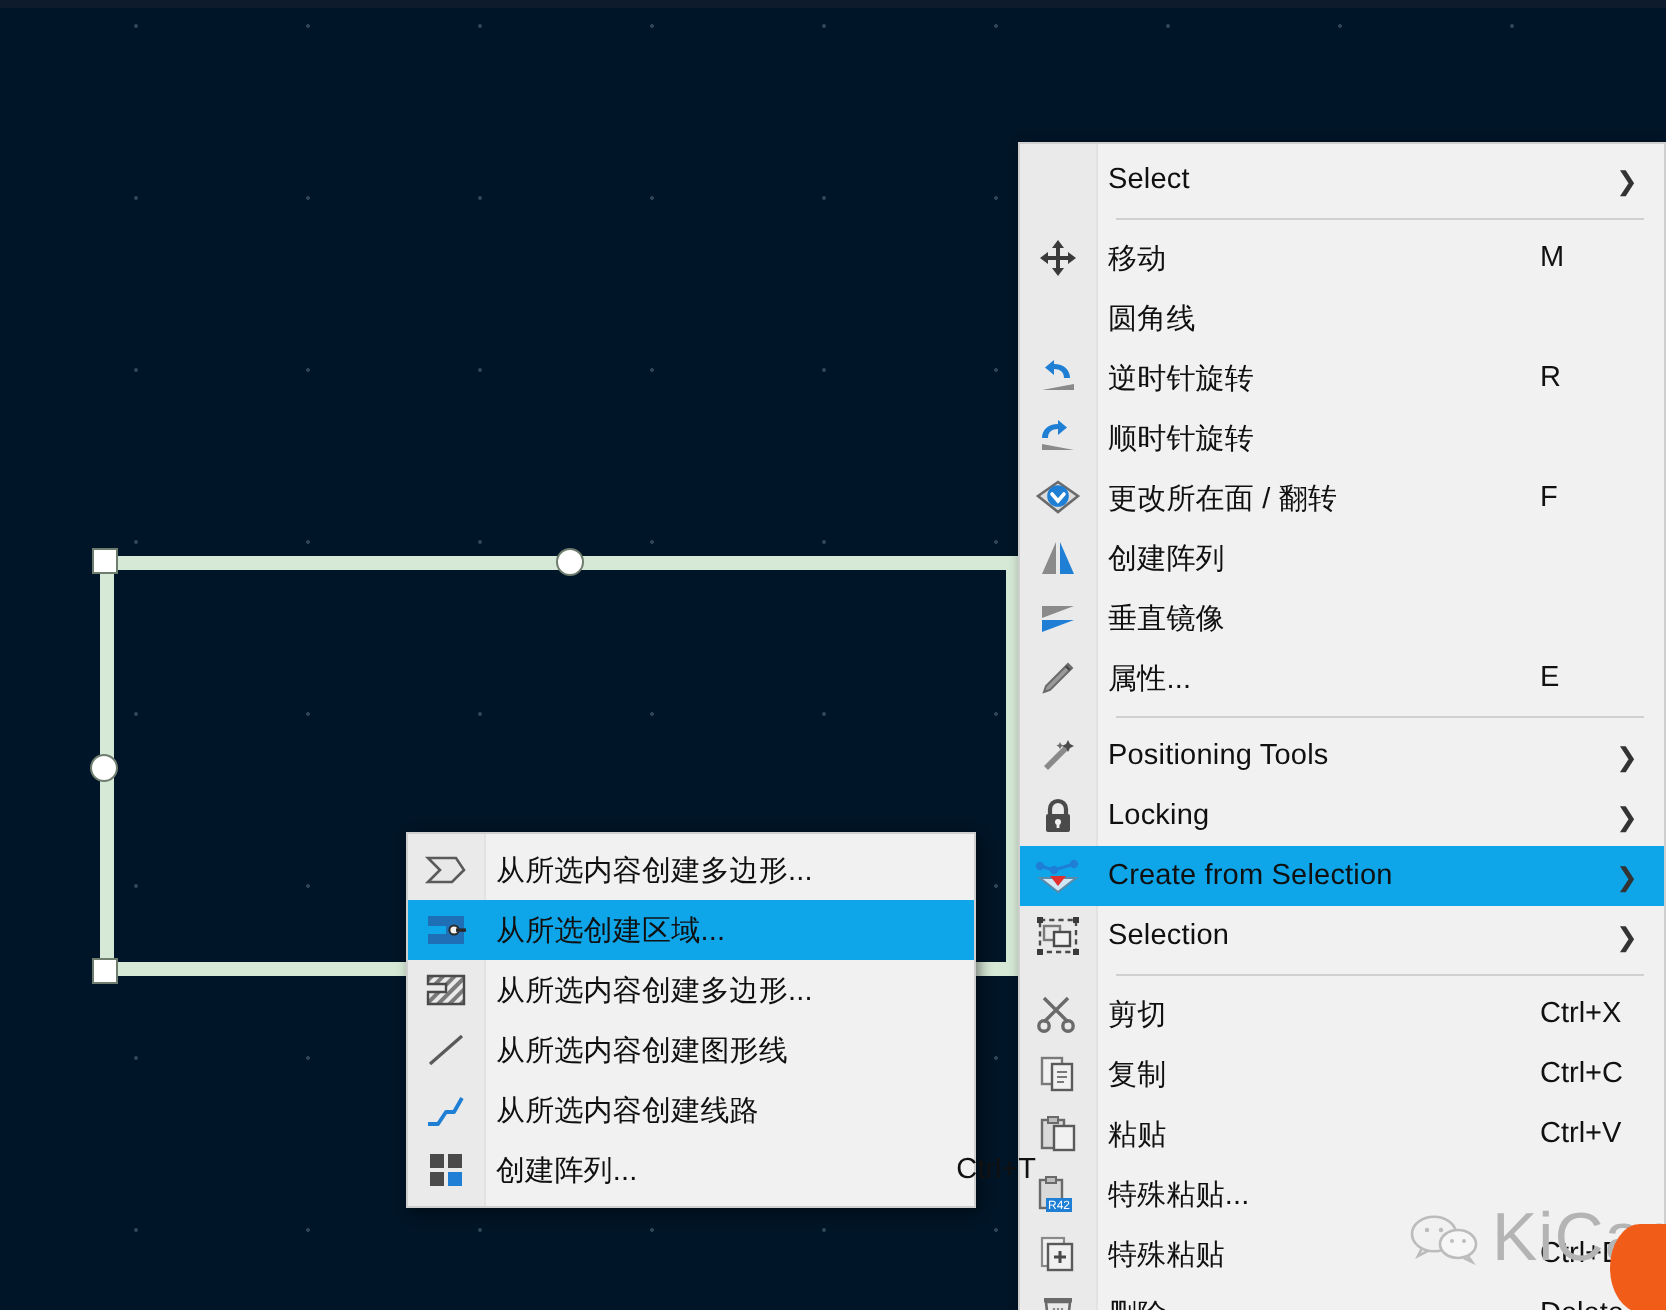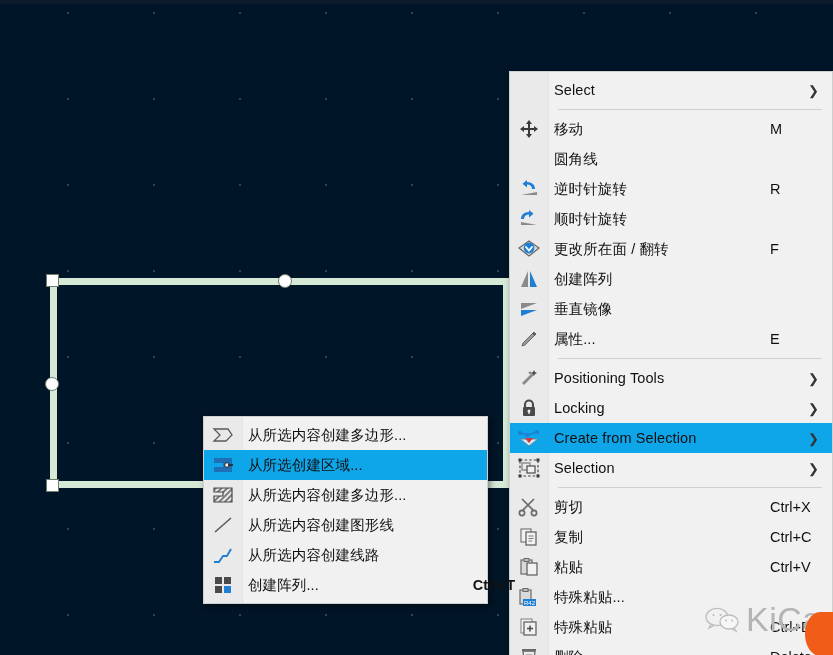--- a/index.html
+++ b/index.html
@@ -71,21 +71,21 @@
   }
 
   
   #mainmenu{left:509px;top:71px;width:324px;}
   #mainmenu .mi .lbl{min-width:150px;}
   #mainmenu .mi .acc{min-width:48px;text-align:left;}
 
   
   #submenu{left:203px;top:416px;width:285px;}
   #submenu .mi .lbl{min-width:200px;}
-  #submenu .mi .acc{min-width:48px;text-align:center;font-weight:bold;}
+  #submenu .mi .acc{min-width:48px;text-align:right;}
 
   
   #wm{
     position:absolute;left:704px;top:600px;
     display:flex;align-items:center;gap:4px;
     z-index:5;pointer-events:none;
   }
   #wm .wmtext{
     font-size:34px;color:#b4b4b4;font-family:"Liberation Sans",sans-serif;
     letter-spacing:.5px;

